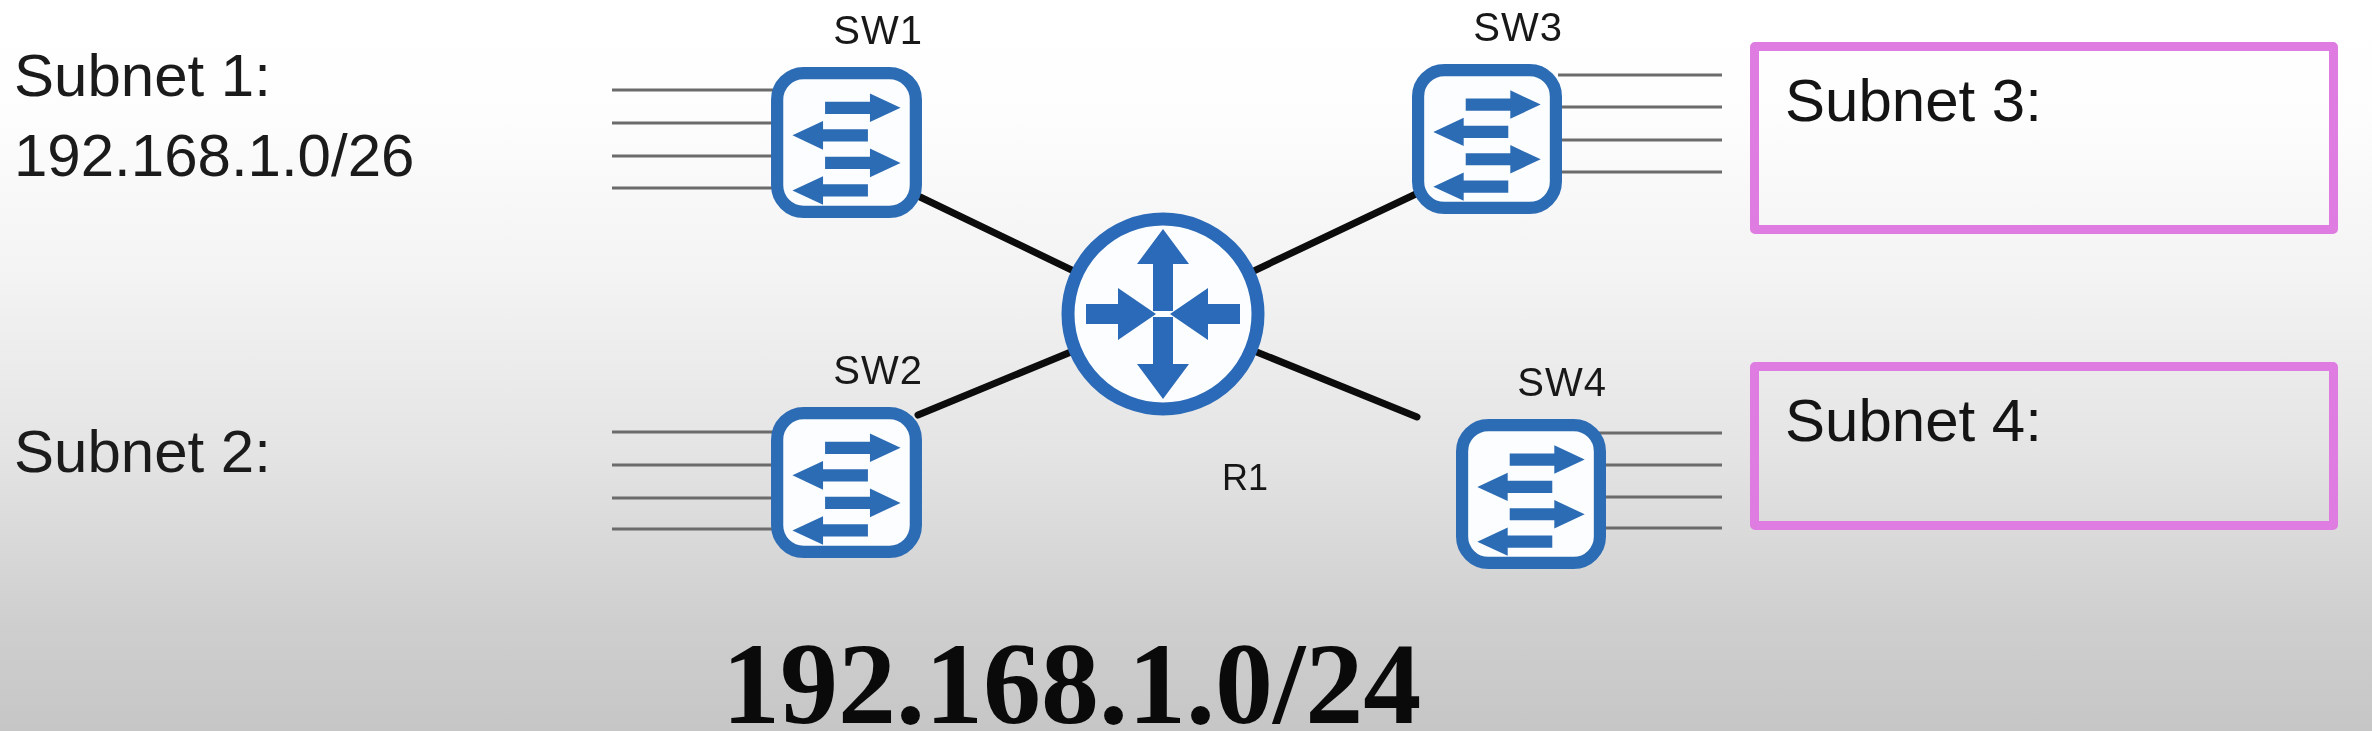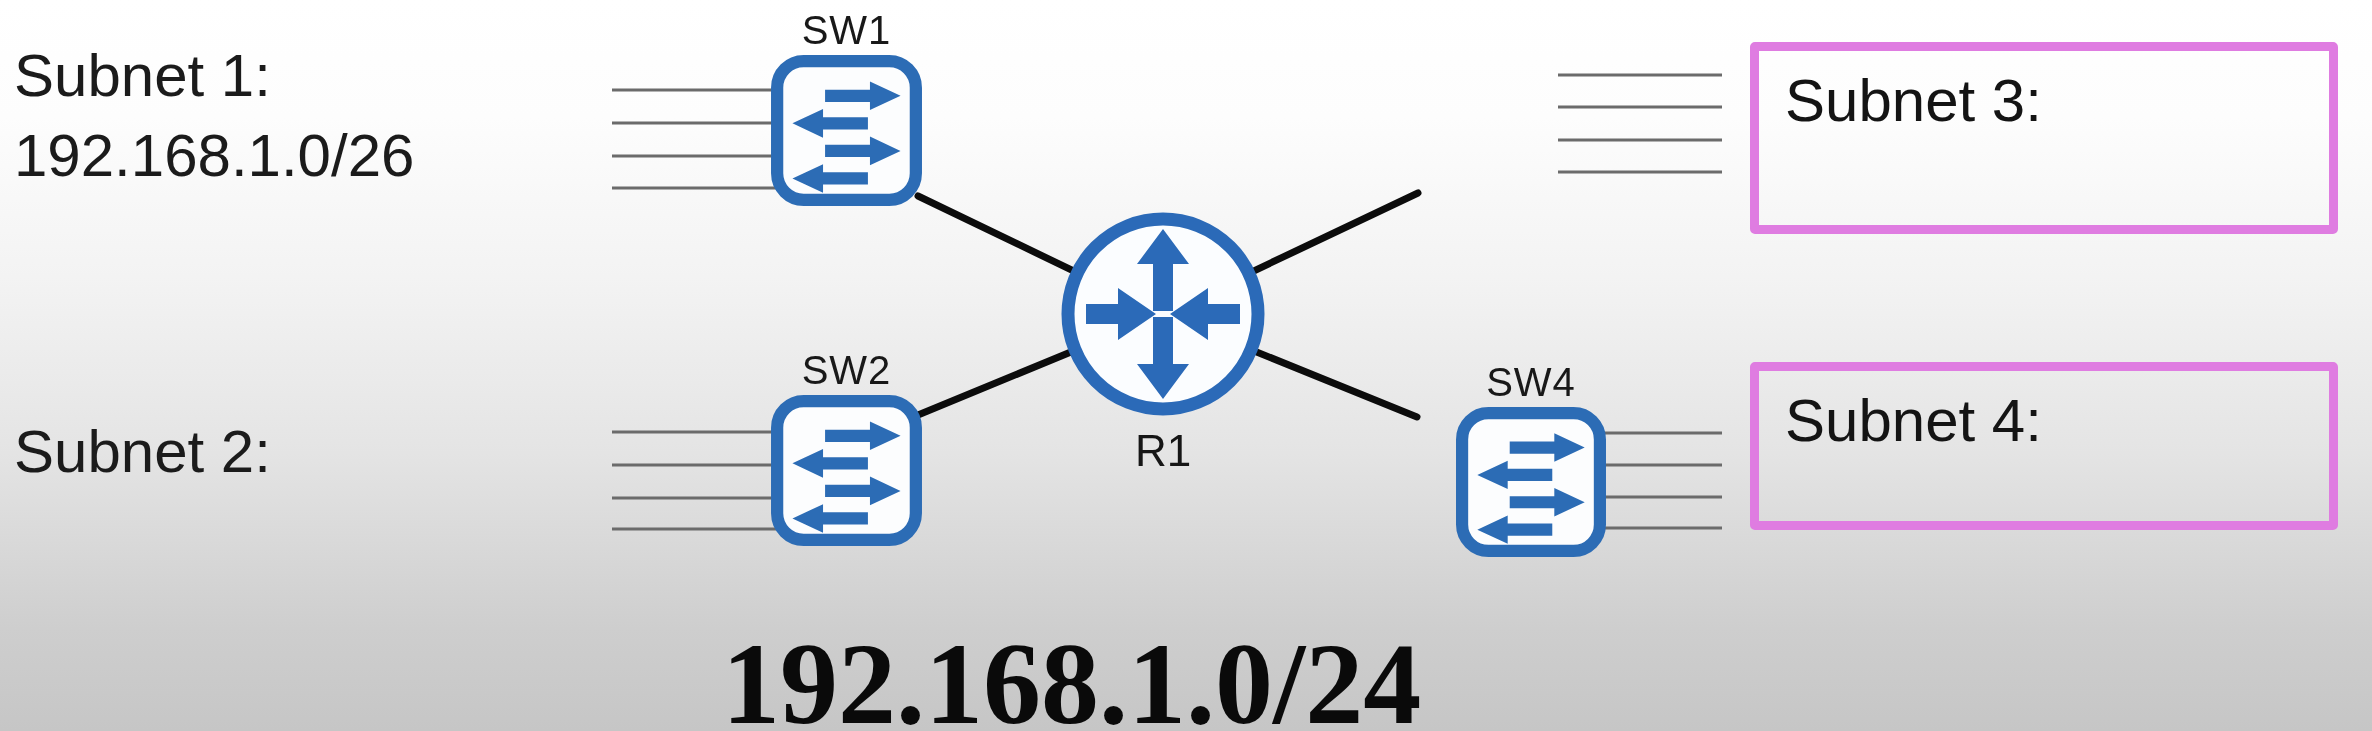--- a/index.html
+++ b/index.html
@@ -15,23 +15,23 @@
   .subnet-label{position:absolute;font-size:60px;line-height:80px;color:#1b1b1b;white-space:nowrap;}
   .subnet-label .ip{color:#d9571e;}
   
   .subnet-box{
     position:absolute;box-sizing:border-box;
     border:9px solid #df7ce1;border-radius:5px;
     font-size:60px;line-height:80px;color:#141414;
     padding:10px 0 16px 26px;white-space:nowrap;
   }
   
-  .device{position:absolute;display:flex;flex-direction:column;align-items:center;}
+  .device{position:absolute;display:flex;flex-direction:column;align-items:flex-end;gap:12px;}
   .dev-label{font-size:40px;line-height:48px;color:#181818;letter-spacing:1px;}
-  .router-label{font-size:44px;line-height:52px;color:#161616;margin-top:6px;}
+  .router-label{font-size:36px;line-height:52px;color:#161616;margin-top:21px;}
   .cidr{
     position:absolute;left:722px;top:624px;
     font-family:Liberation Serif, serif;font-weight:bold;
     font-size:116px;line-height:120px;color:#0a0a0a;white-space:nowrap;
   }
 </style>
 </head>
 <body>
 
 <div class="stage">
@@ -104,20 +104,32 @@
       <rect x="7" y="7" width="136" height="136" rx="26" fill="#fcfdfe" stroke="#2c6cb5" stroke-width="12"></rect>
       <g fill="#2c6cb5">
         <path d="M54 35 H98 V27 L128 41 L98 55 V47 H54 Z"></path>
         <path d="M96 62 H52 V54 L22 68 L52 82 V74 H96 Z"></path>
         <path d="M54 89 H98 V81 L128 95 L98 109 V101 H54 Z"></path>
         <path d="M96 116 H52 V108 L22 122 L52 136 V128 H96 Z"></path>
       </g>
     </svg>
   </div>
 
+  <div class="device" style="left:1411px;top:3px;width:152px;">
+    <div class="dev-label">SW3</div>
+    <svg width="152" height="152" viewBox="0 0 150 150">
+      <rect x="7" y="7" width="136" height="136" rx="26" fill="#fcfdfe" stroke="#2c6cb5" stroke-width="12"></rect>
+      <g fill="#2c6cb5">
+        <path d="M54 35 H98 V27 L128 41 L98 55 V47 H54 Z"></path>
+        <path d="M96 62 H52 V54 L22 68 L52 82 V74 H96 Z"></path>
+        <path d="M54 89 H98 V81 L128 95 L98 109 V101 H54 Z"></path>
+        <path d="M96 116 H52 V108 L22 122 L52 136 V128 H96 Z"></path>
+      </g>
+    </svg>
+  </div>
 
   <div class="device" style="left:1455px;top:358px;width:152px;">
     <div class="dev-label">SW4</div>
     <svg width="152" height="152" viewBox="0 0 150 150">
       <rect x="7" y="7" width="136" height="136" rx="26" fill="#fcfdfe" stroke="#2c6cb5" stroke-width="12"></rect>
       <g fill="#2c6cb5">
         <path d="M54 35 H98 V27 L128 41 L98 55 V47 H54 Z"></path>
         <path d="M96 62 H52 V54 L22 68 L52 82 V74 H96 Z"></path>
         <path d="M54 89 H98 V81 L128 95 L98 109 V101 H54 Z"></path>
         <path d="M96 116 H52 V108 L22 122 L52 136 V128 H96 Z"></path>

